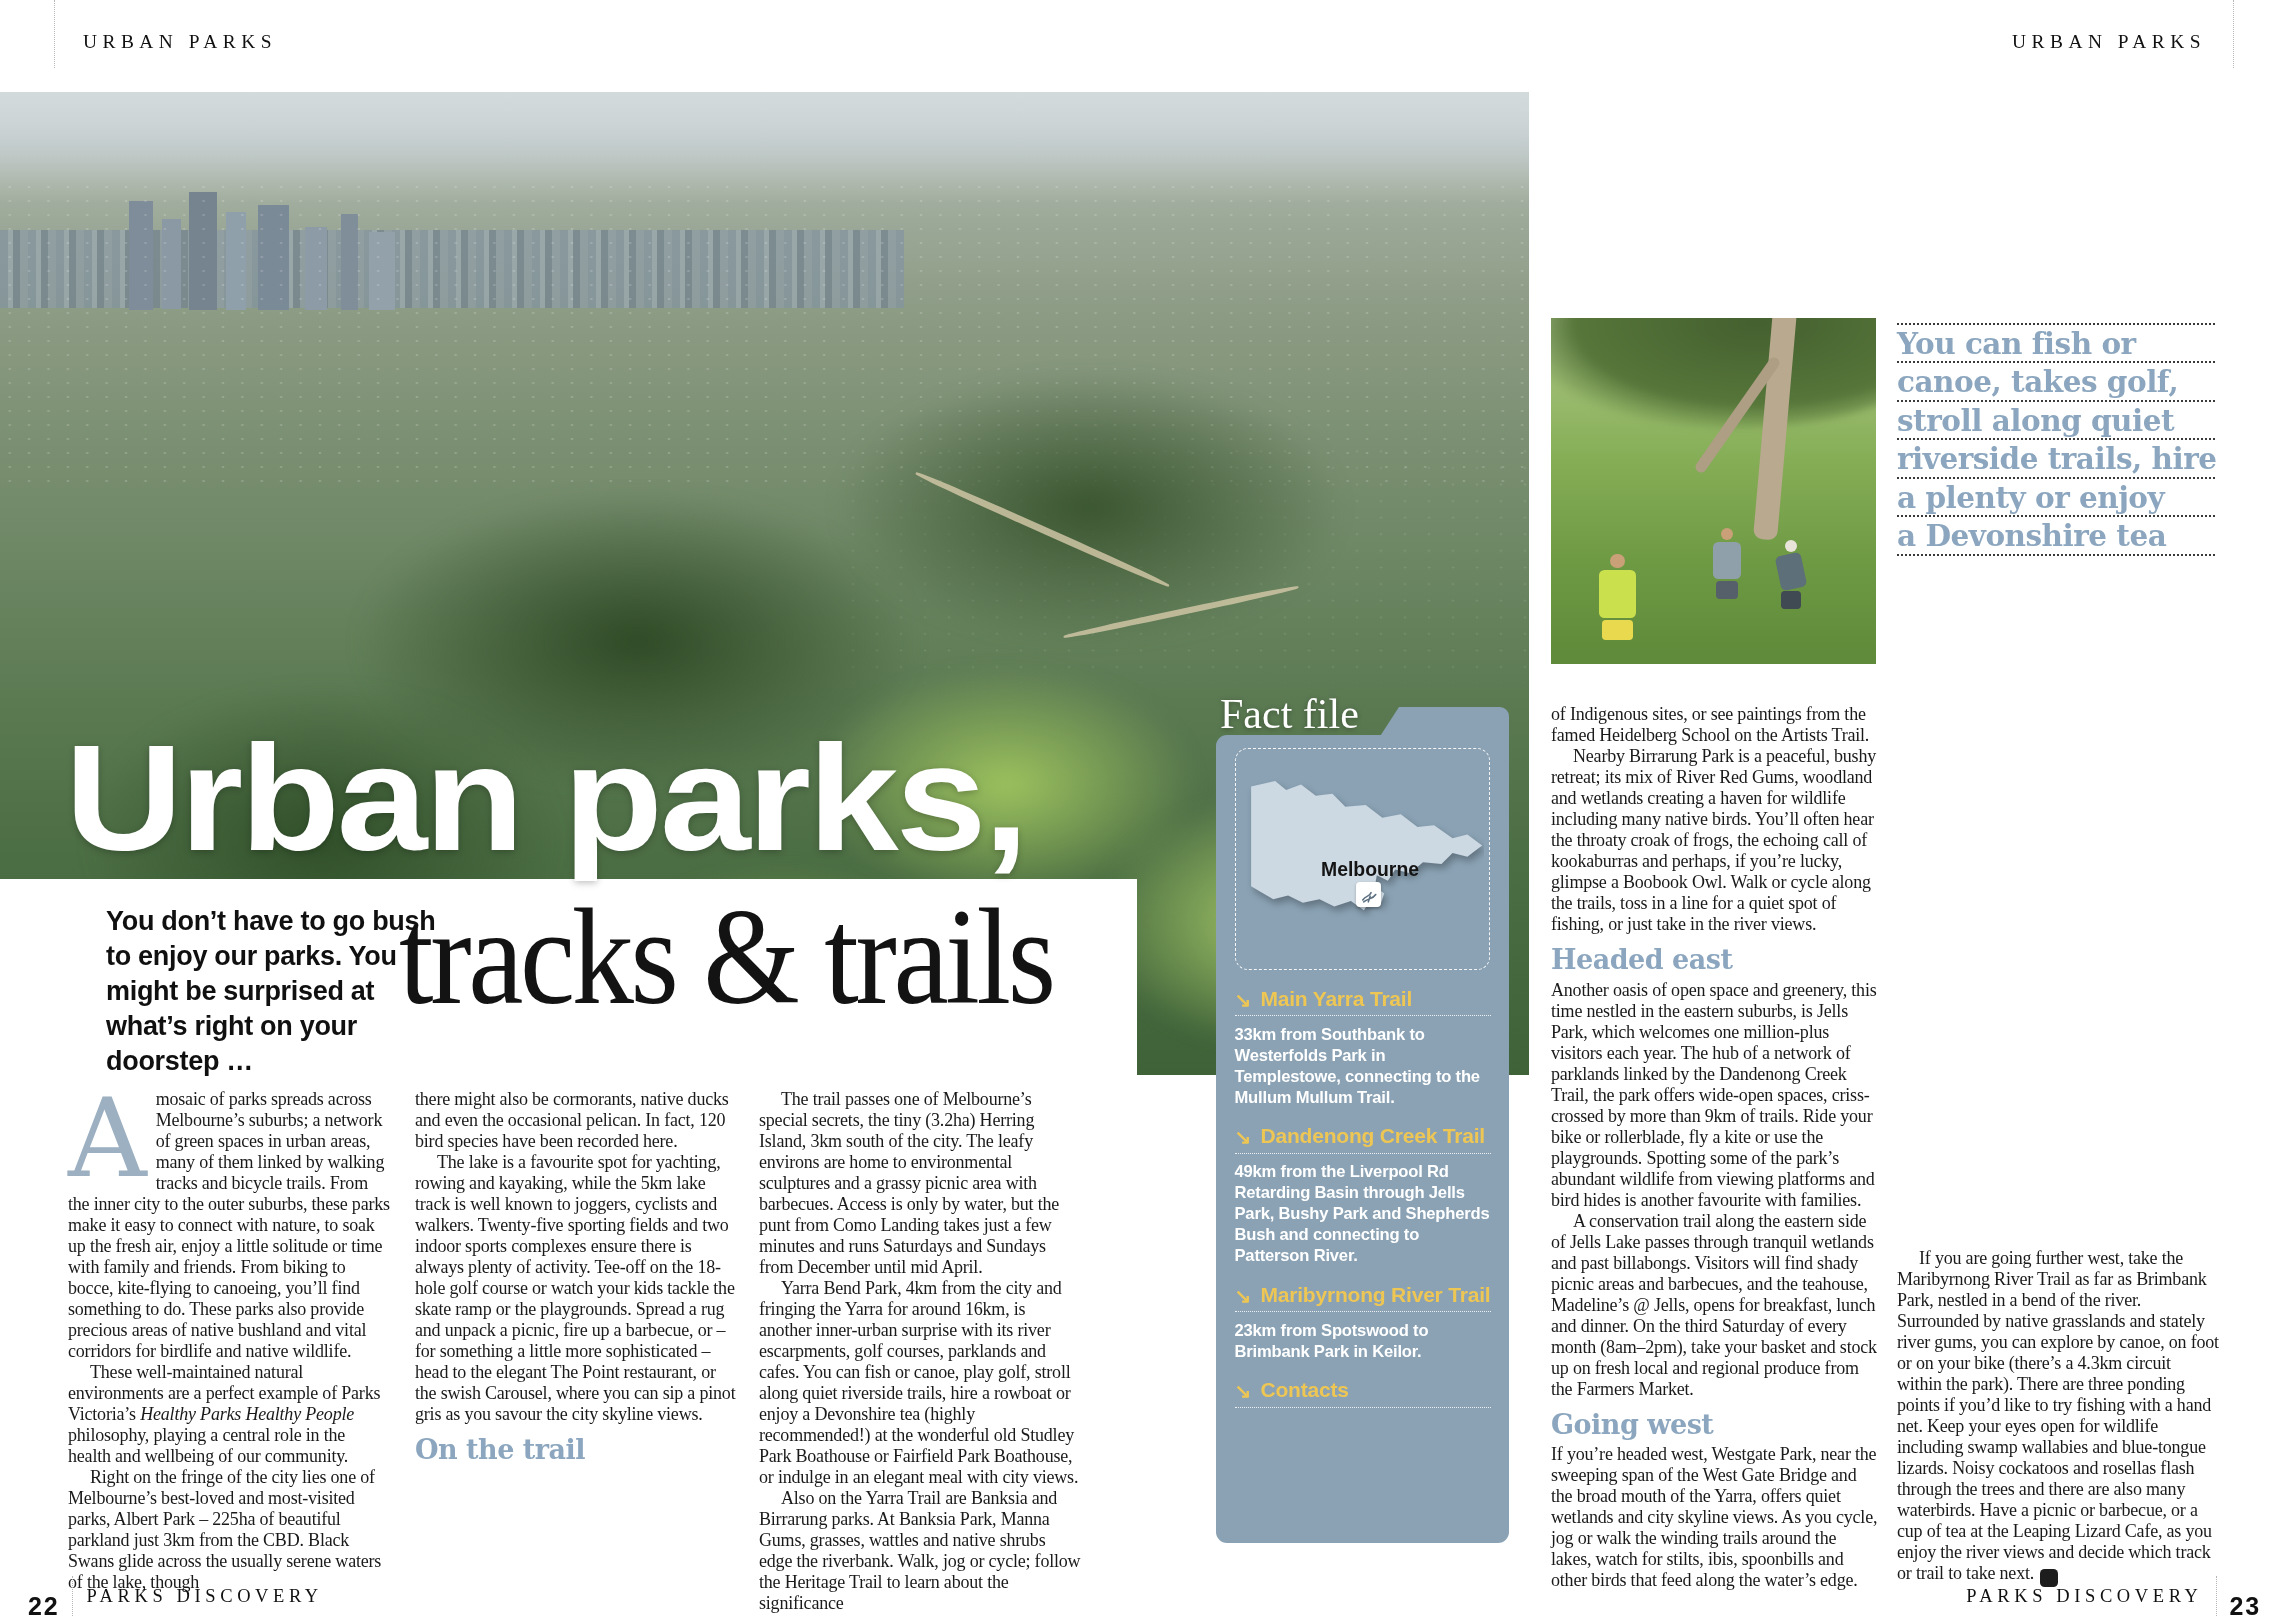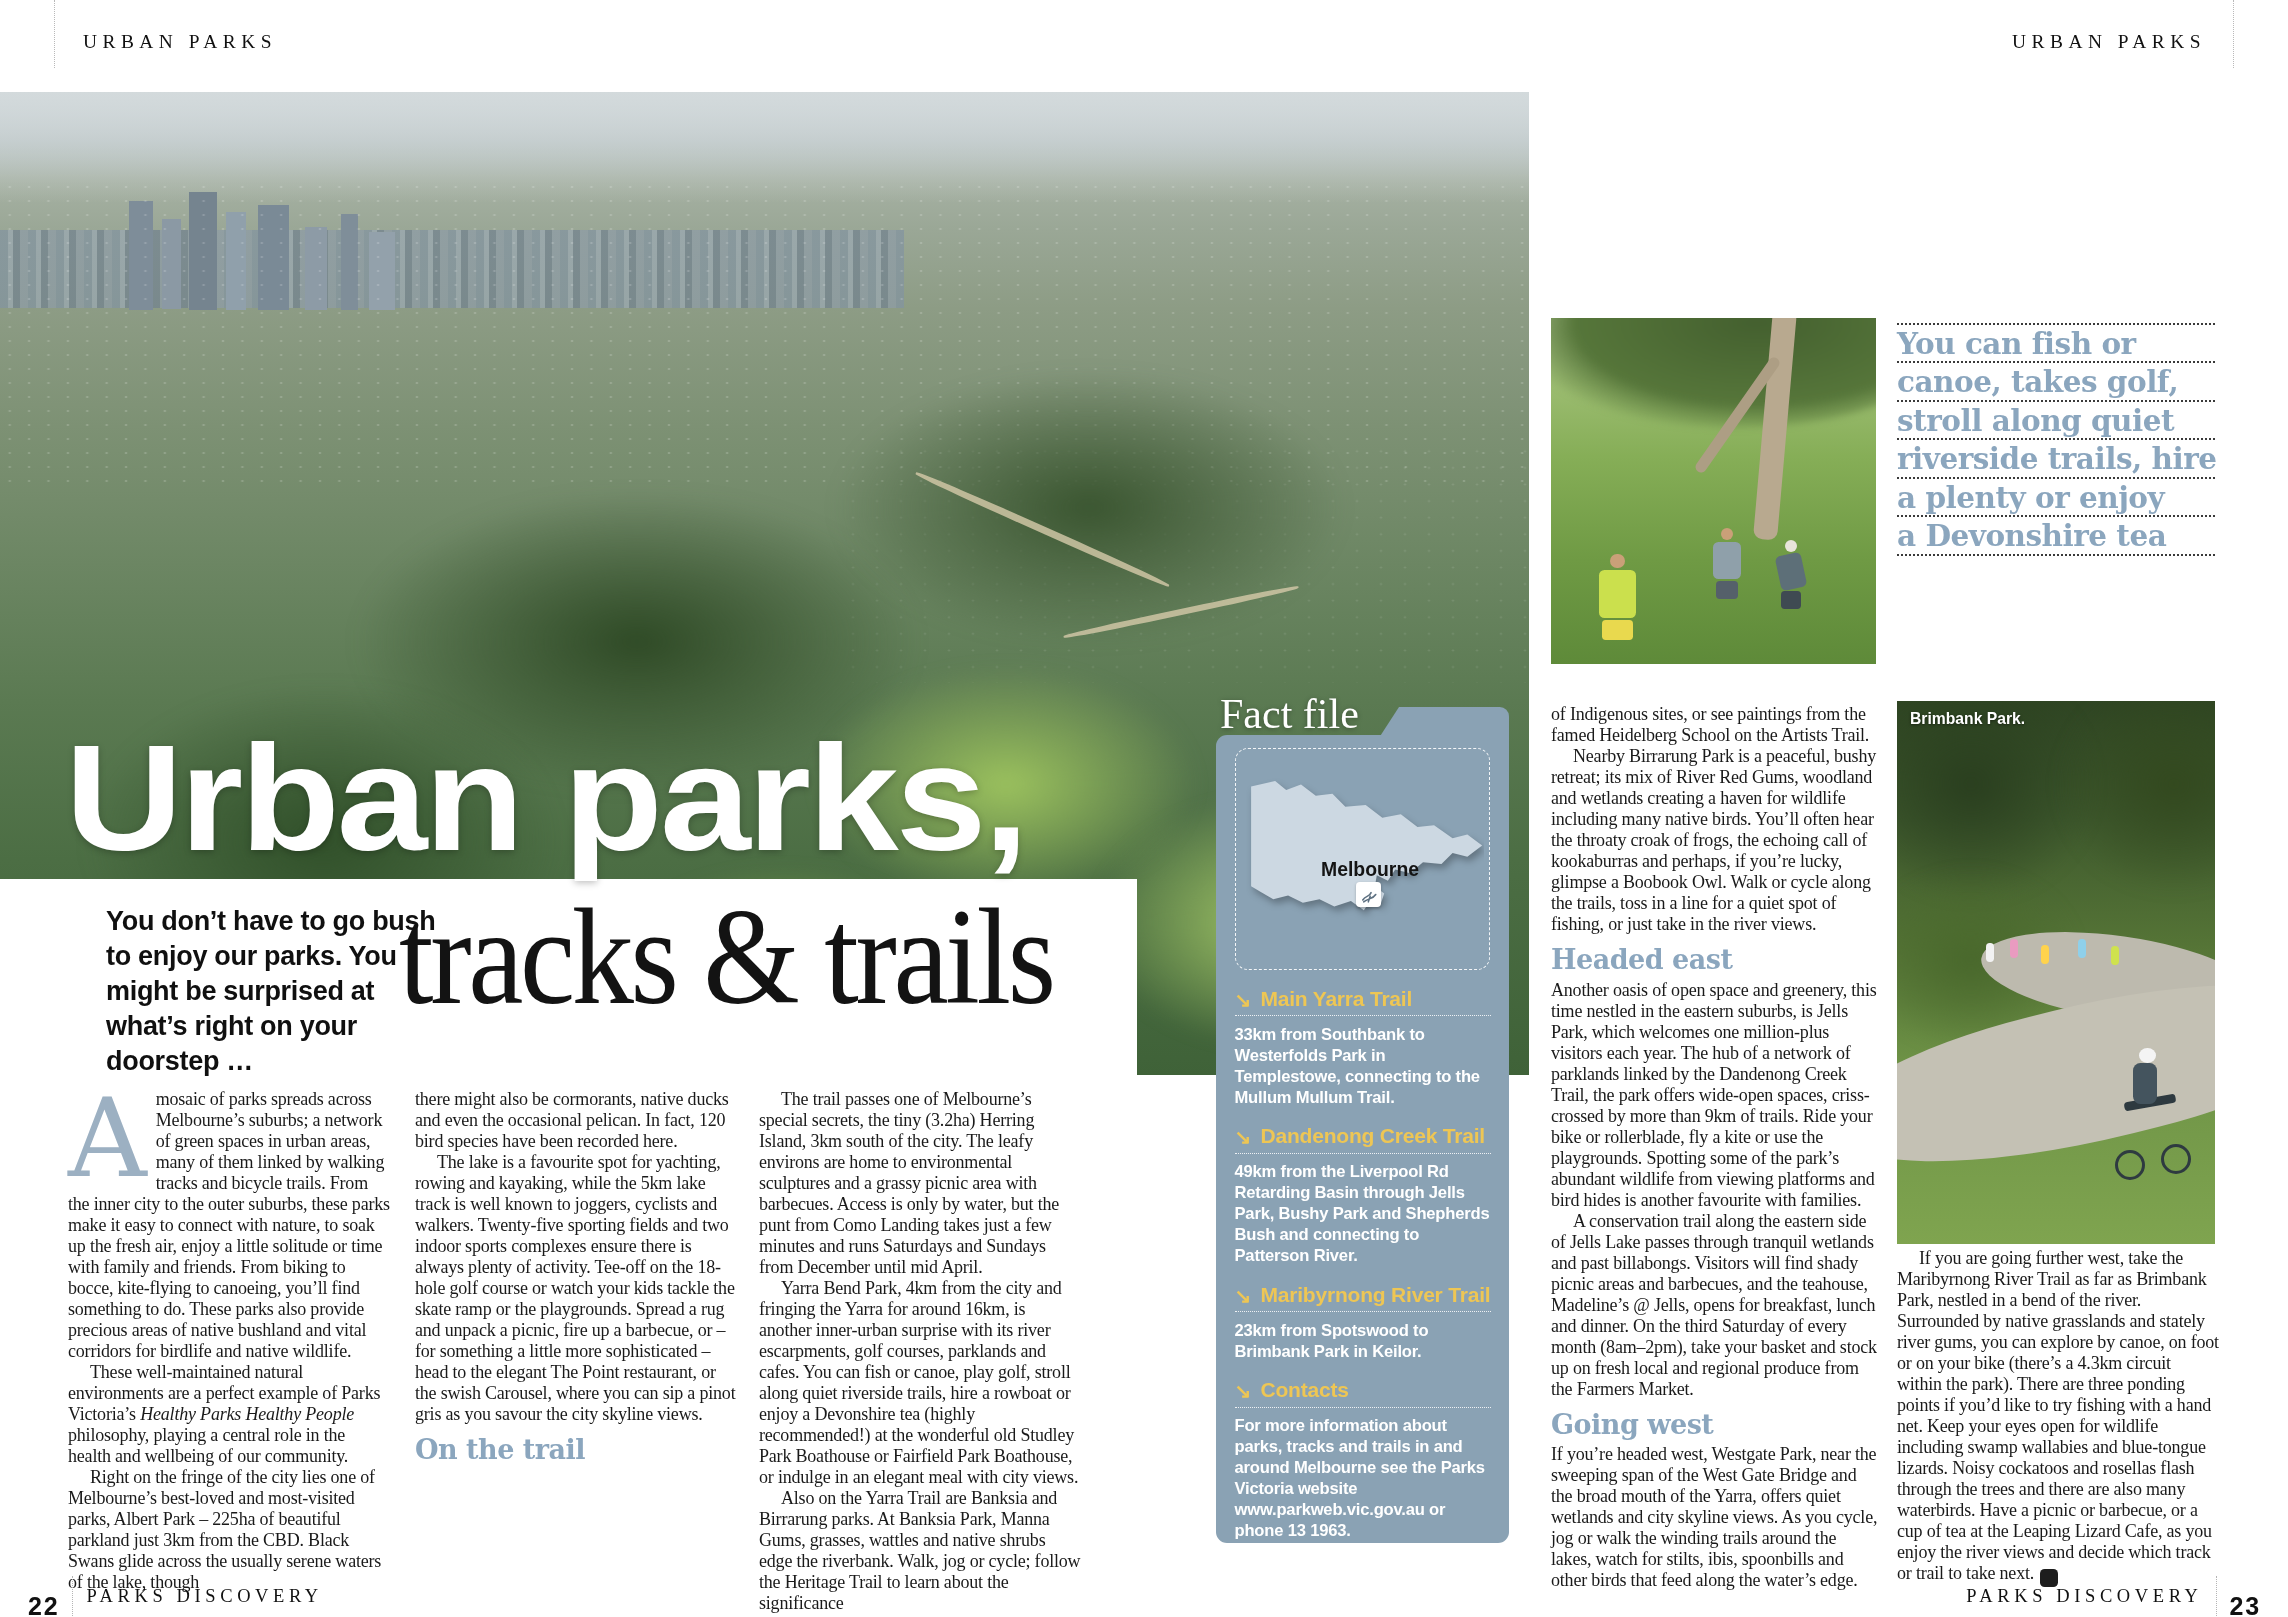--- a/index.html
+++ b/index.html
@@ -205,21 +205,20 @@
             <span class="ff-headtxt">Maribyrnong River Trail</span>
           </div>
         <p class="ff-body">23km from Spotswood to Brimbank Park in Keilor.</p>
       </div>
 
       <div class="ff-section">
         <div class="ff-head">
             <span class="ff-arrow">↘</span>
             <span class="ff-headtxt">Contacts</span>
           </div>
-        <p class="ff-body">For more information about parks, tracks and trails in and around Melbourne see the Parks Victoria website www.parkweb.vic.gov.au or phone 13 1963.</p>
 
       </div>
     </div>
   </div>
 
   <div class="photo-kids">
     <div class="pk-canopy"></div>
     <div class="pk-trunk"></div>
     <div class="pk-branch"></div>
     <div class="fig" style="left:48px;bottom:24px;">
@@ -251,38 +250,20 @@
   <div class="bodycol" style="left:1551px;top:704px;width:327px;">
     <p>of Indigenous sites, or see paintings from the famed Heidelberg School on the Artists Trail.</p>
     <p class="ind">Nearby Birrarung Park is a peaceful, bushy retreat; its mix of River Red Gums, woodland and wetlands creating a haven for wildlife including many native birds. You’ll often hear the throaty croak of frogs, the echoing call of kookaburras and perhaps, if you’re lucky, glimpse a Boobook Owl. Walk or cycle along the trails, toss in a line for a quiet spot of fishing, or just take in the river views.</p>
     <div class="subhead">Headed east</div>
     <p>Another oasis of open space and greenery, this time nestled in the eastern suburbs, is Jells Park, which welcomes one million-plus visitors each year. The hub of a network of parklands linked by the Dandenong Creek Trail, the park offers wide-open spaces, criss-crossed by more than 9km of trails. Ride your bike or rollerblade, fly a kite or use the playgrounds. Spotting some of the park’s abundant wildlife from viewing platforms and bird hides is another favourite with families.</p>
     <p class="ind">A conservation trail along the eastern side of Jells Lake passes through tranquil wetlands and past billabongs. Visitors will find shady picnic areas and barbecues, and the teahouse, Madeline’s @ Jells, opens for breakfast, lunch and dinner. On the third Saturday of every month (8am–2pm), take your basket and stock up on fresh local and regional produce from the Farmers Market.</p>
     <div class="subhead">Going west</div>
     <p>If you’re headed west, Westgate Park, near the sweeping span of the West Gate Bridge and the broad mouth of the Yarra, offers quiet wetlands and city skyline views. As you cycle, jog or walk the winding trails around the lakes, watch for stilts, ibis, spoonbills and other birds that feed along the water’s edge.</p>
   </div>
 
-  <div class="photo-brim">
-    <div class="pb-bush" style="left:-55px;top:-37px;width:258px;height:240px;background:radial-gradient(#2a3f1f 0%,rgba(42,63,31,0) 70%);"></div>
-    <div class="pb-bush" style="left:157px;top:-28px;width:240px;height:222px;background:radial-gradient(#33491f 0%,rgba(51,73,31,0) 70%);"></div>
-    <div class="pb-bush" style="left:-37px;top:166px;width:222px;height:185px;background:radial-gradient(#49682c 0%,rgba(73,104,44,0) 70%);"></div>
-    <div class="pb-path2"></div>
-    <div class="pb-path"></div>
-    <div class="walker" style="left:89px;top:242px;background:#f2f2f2;"></div>
-    <div class="walker" style="left:113px;top:238px;background:#e99bc0;"></div>
-    <div class="walker" style="left:144px;top:244px;background:#ffd34d;"></div>
-    <div class="walker" style="left:181px;top:238px;background:#8fd0ea;"></div>
-    <div class="walker" style="left:214px;top:245px;background:#cfe24e;"></div>
-    <div class="pb-wheel" style="left:218px;top:449px;"></div>
-    <div class="pb-wheel" style="left:264px;top:443px;"></div>
-    <div style="position:absolute;left:227px;top:397px;width:52px;height:9.2px;background:#2e3a40;transform:rotate(-10deg);border-radius:3.7px;"></div>
-    <div style="position:absolute;left:236px;top:362px;width:24px;height:41px;background:#44545e;border-radius:7.4px;"></div>
-    <div style="position:absolute;left:242px;top:347px;width:16.6px;height:14.8px;background:#f4f4f4;border-radius:50%;"></div>
-    <div class="pb-caption">Brimbank Park.</div>
-  </div>
 
   <div class="bodycol" style="left:1897px;top:1248px;width:323px;">
     <p class="ind"><span>If you are going further west, take the Maribyrnong River Trail as far as Brimbank Park, nestled in a bend of the river. Surrounded by native grasslands and stately river gums, you can explore by canoe, on foot or on your bike (there’s a 4.3km circuit within the park). There are three ponding points if you’d like to try fishing with a hand net. Keep your eyes open for wildlife including swamp wallabies and blue-tongue lizards. Noisy cockatoos and rosellas flash through the trees and there are also many waterbirds. Have a picnic or barbecue, or a cup of tea at the Leaping Lizard Cafe, as you enjoy the river views and decide which track or trail to take next.</span><span class="endmark">❧</span></p>
   </div>
 
   <div class="foot" style="left:28px;">
     <span class="pagenum">22</span>
     <span class="sep"></span>
     <span class="mag">PARKS DISCOVERY</span>
   </div>

